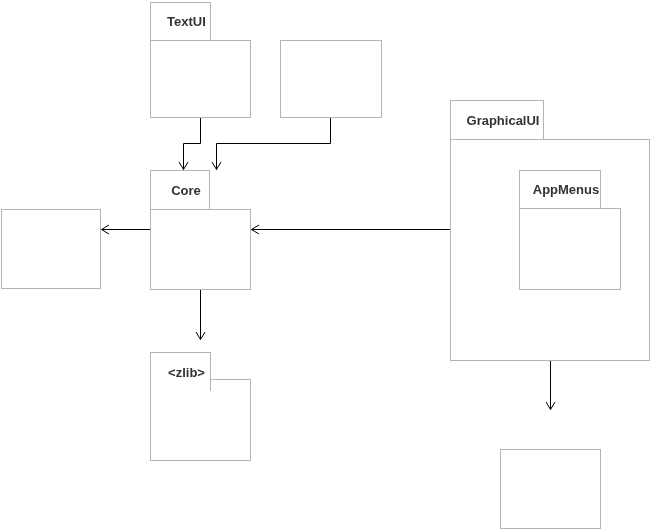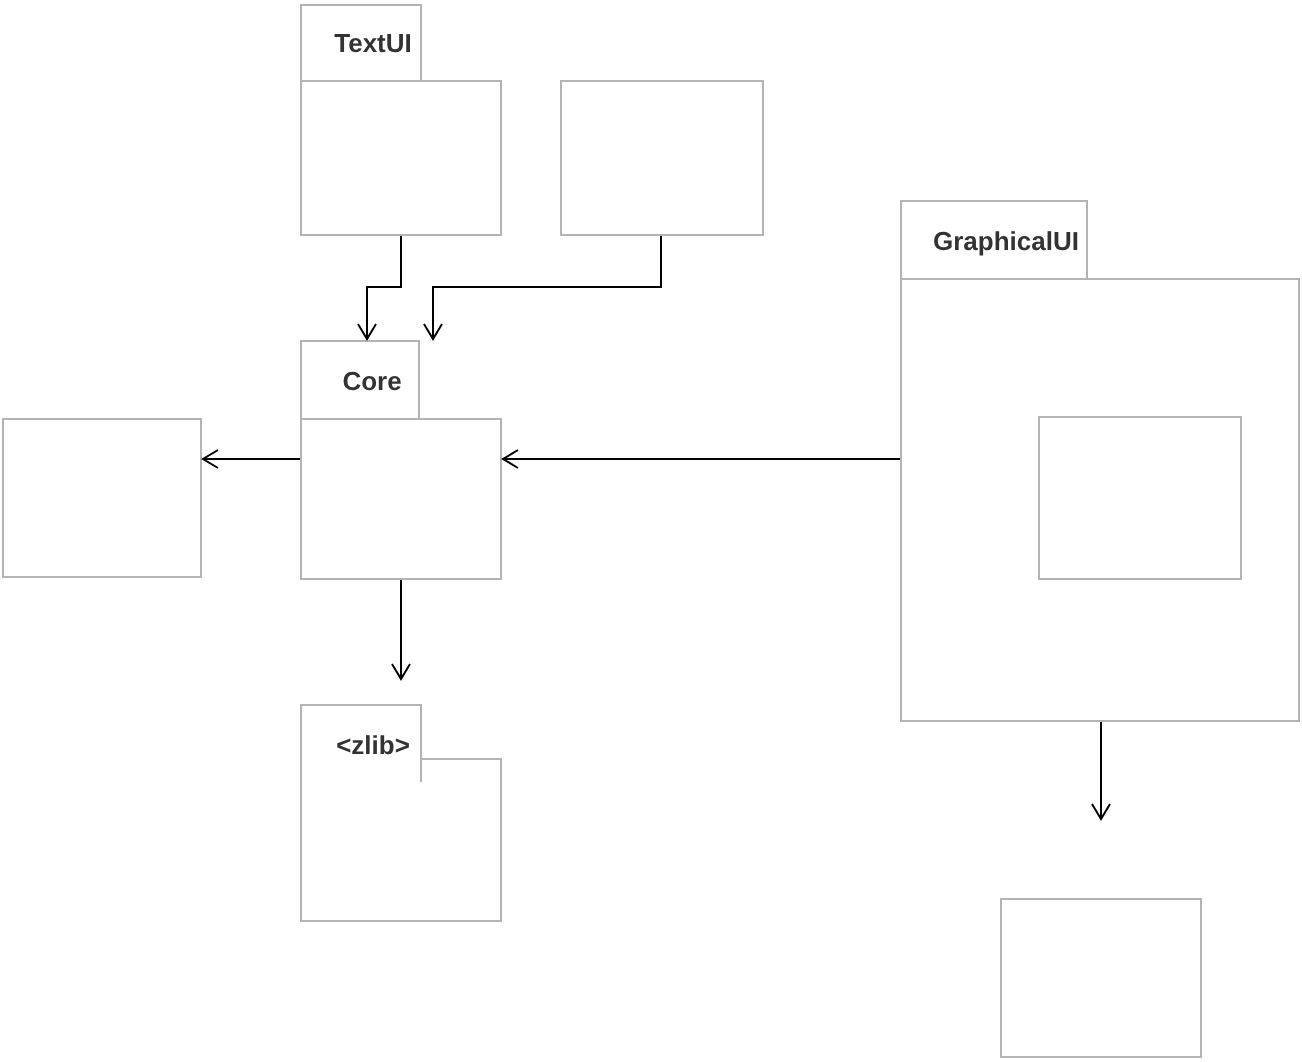--- a/index.html
+++ b/index.html
@@ -73,20 +73,23 @@
   </div>
   <div class="pkg-body" id="textui-body"></div>
 
   <div class="pkg-body" id="benchmark-body"></div>
 
   <div class="pkg-tab" id="graphicalui-tab">
     <span class="pkg-label">GraphicalUI</span>
   </div>
   <div class="pkg-body" id="graphicalui-body"></div>
 
+  <div class="pkg-tab nested" id="appmenus-tab">
+    <span class="pkg-label">AppMenus</span>
+  </div>
   <div class="pkg-body nested" id="appmenus-body"></div>
 
   <div class="pkg-body" id="pieces-body"></div>
 
   <div class="pkg-tab" id="core-tab">
     <span class="pkg-label">Core</span>
   </div>
   <div class="pkg-body" id="core-body"></div>
 
   <div class="pkg-tab" id="zlib-tab">

